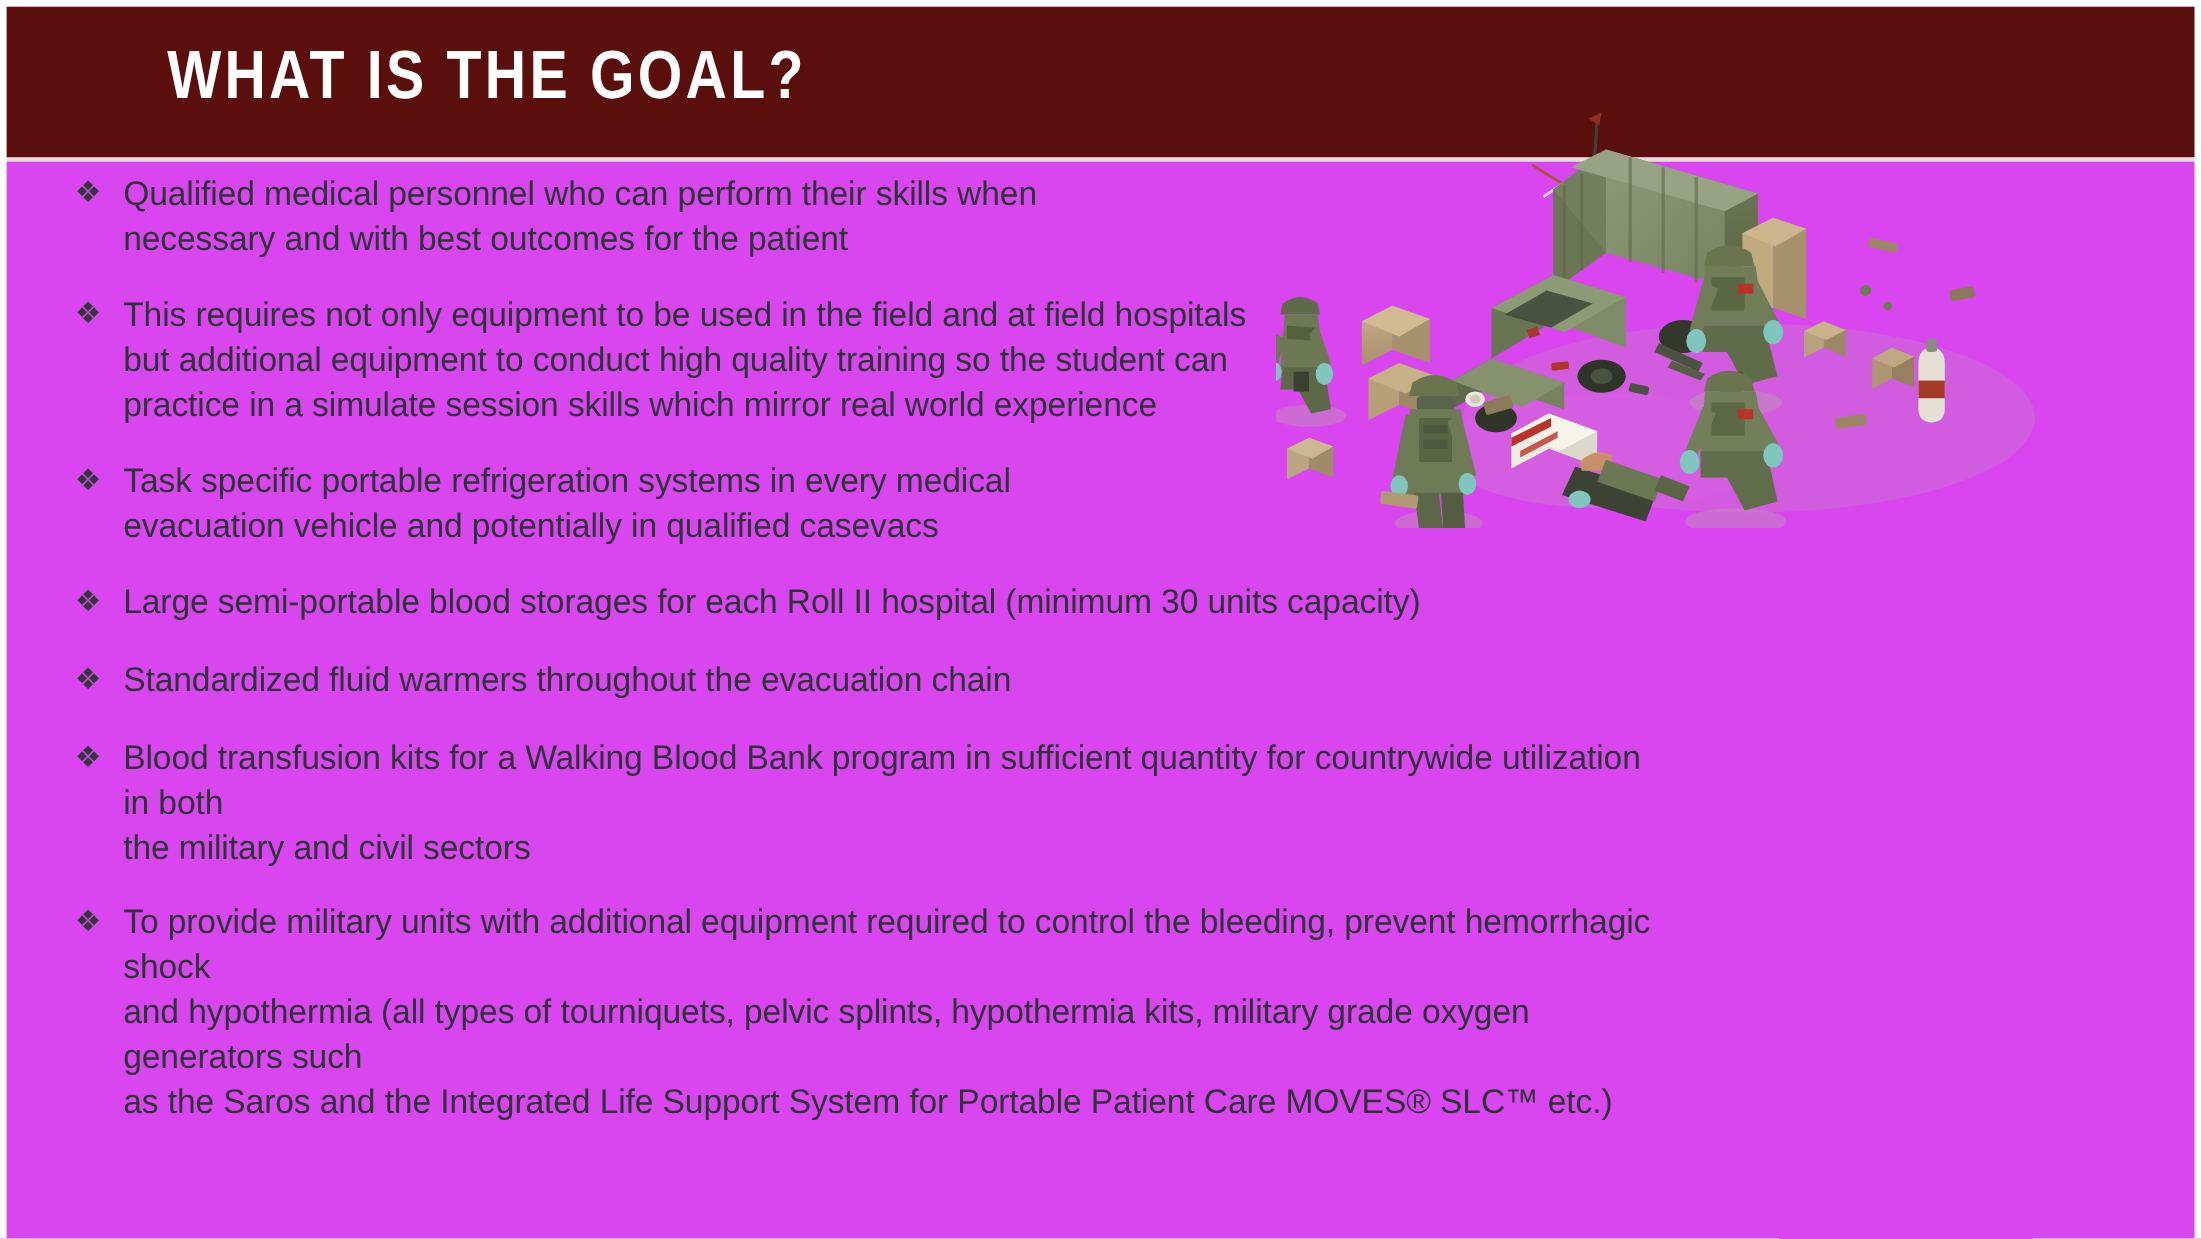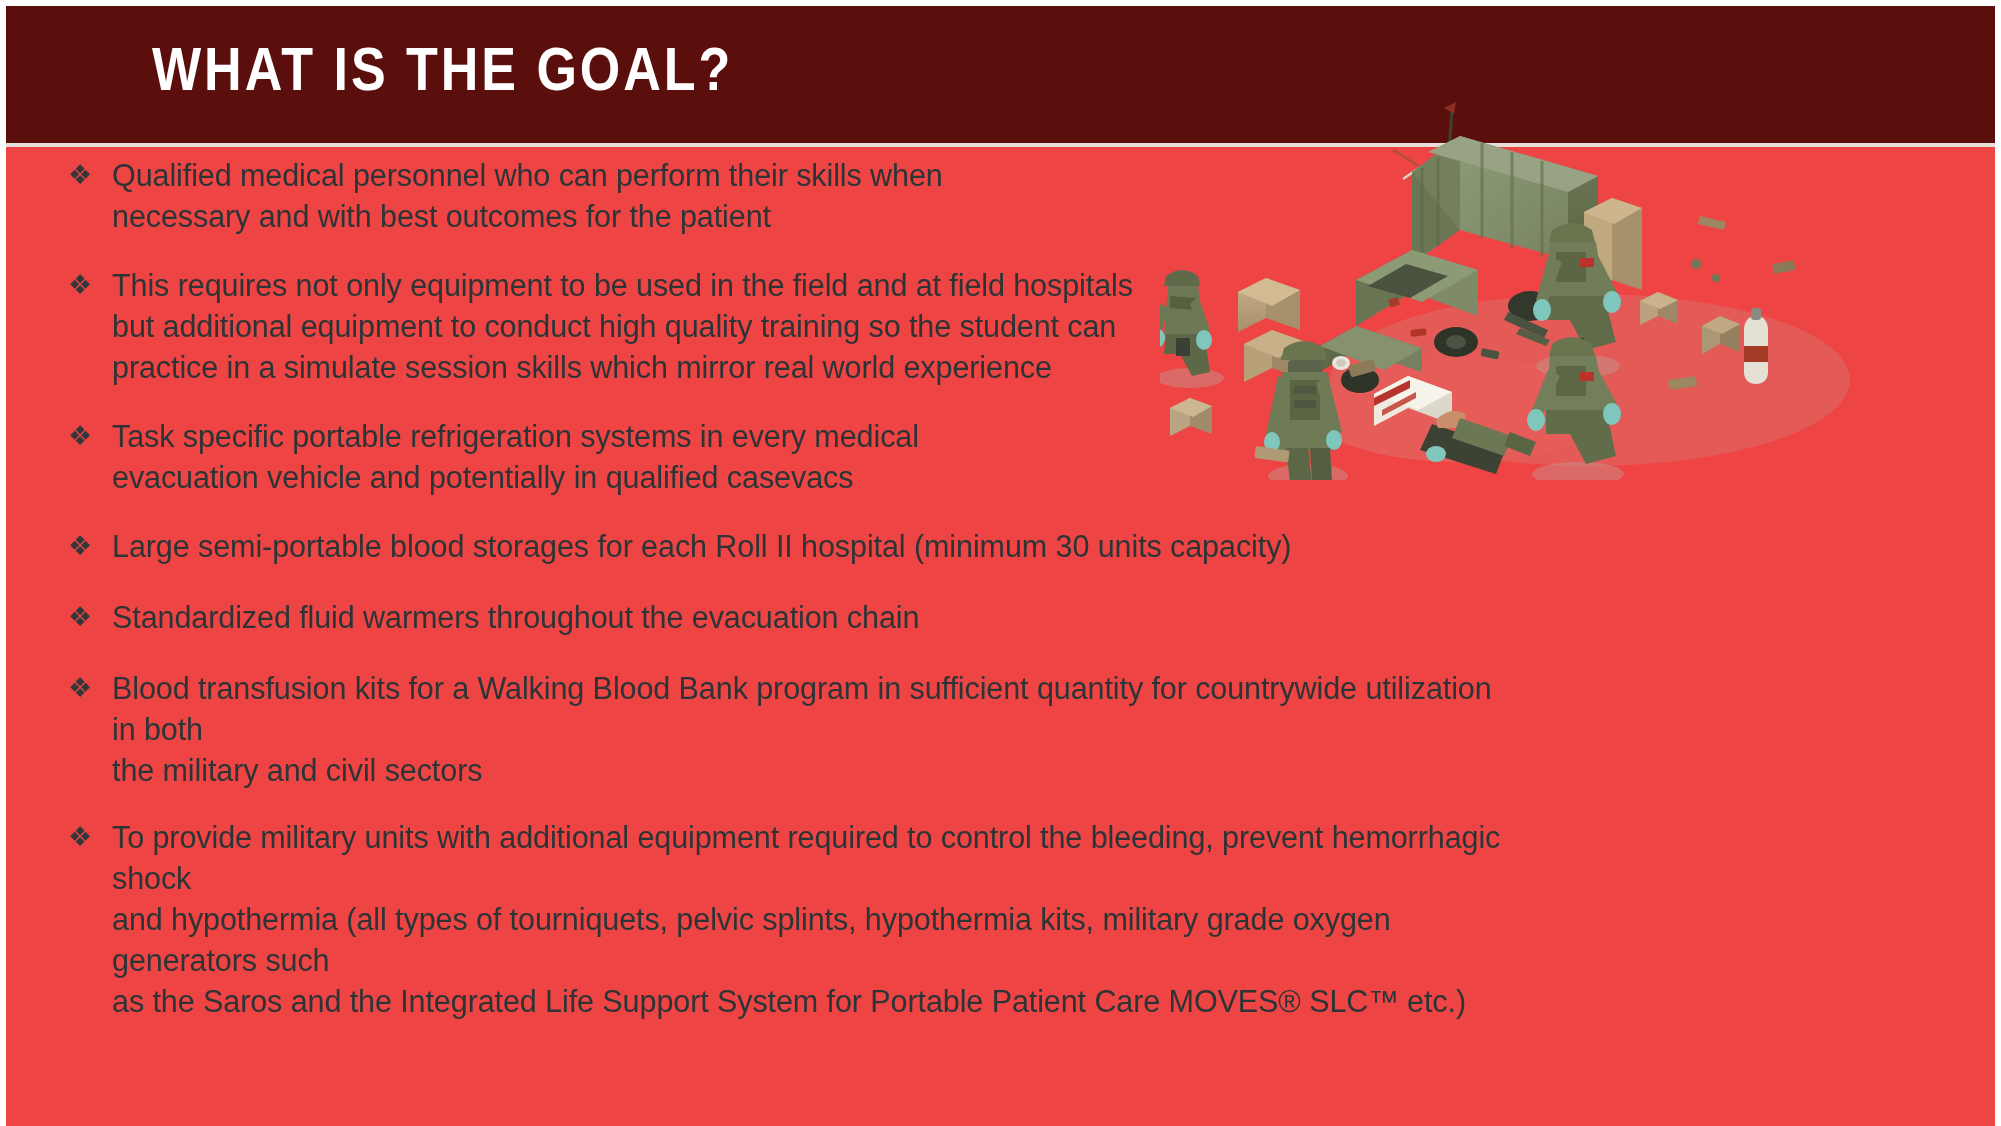--- a/index.html
+++ b/index.html
@@ -5,21 +5,21 @@
 <style>
   html, body {
     margin: 0;
     padding: 0;
     background: #ffffff;
   }
   .slide {
     position: relative;
     width: 2001px;
     height: 1126px;
-    background: #ef4444;
+    background: #d946ef;
     overflow: hidden;
     font-family: "Liberation Sans", sans-serif;
   }
   
   .edge-top,
   .edge-left,
   .edge-right {
     position: absolute;
     background: #ffffff;
     z-index: 40;

